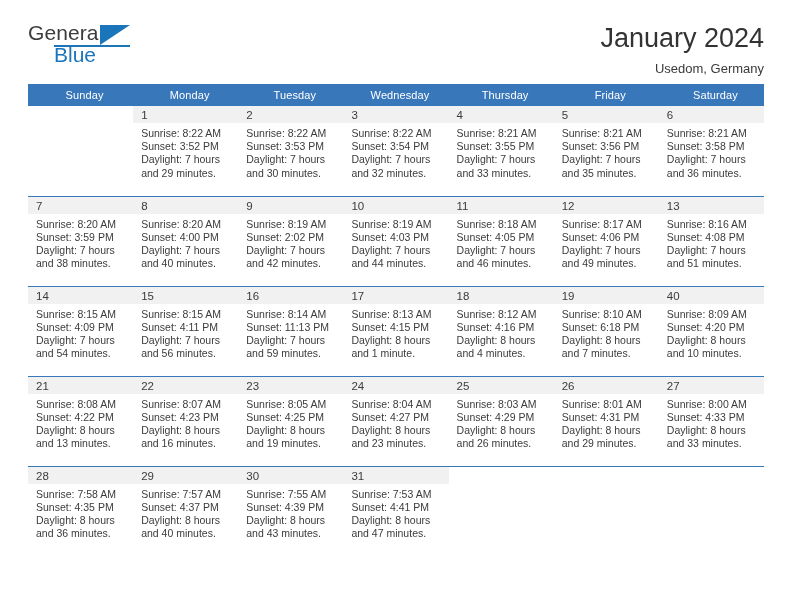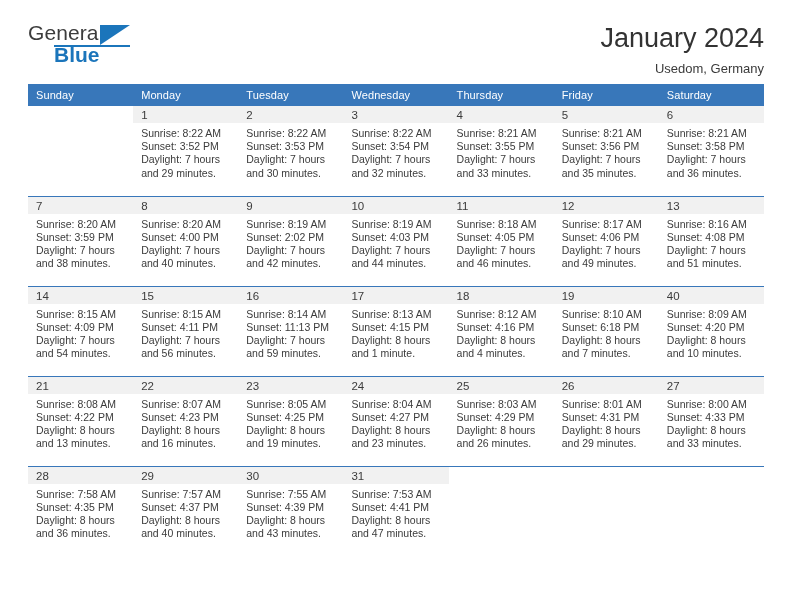--- a/index.html
+++ b/index.html
@@ -41,21 +41,20 @@
     color: #3c3c3c;
     letter-spacing: 0.1px;
     display: block;
   }
   .logo-blue {
     font-size: 21px;
     color: #1b75bb;
     display: block;
     margin-left: 26px;
     margin-top: 1px;
-    font-weight: bold;
   }
   .logo-tri {
     position: absolute;
     left: 72px;
     top: 3px;
     width: 0;
     height: 0;
     border-left: 30px solid #1b75bb;
     border-bottom: 20px solid transparent;
   }
@@ -91,21 +90,21 @@
     border-collapse: collapse;
     table-layout: fixed;
     margin-top: 8px;
   }
 
   .calendar th {
     background: #3877ba;
     color: #ffffff;
     font-size: 11px;
     font-weight: normal;
-    text-align: left;
+    text-align: center;
     padding: 5px 0 5px 8px;
     height: 21px;
     letter-spacing: 0.1px;
   }
 
   .wk { height: 90px; }
 
   .cell {
     vertical-align: top;
     padding: 0;

